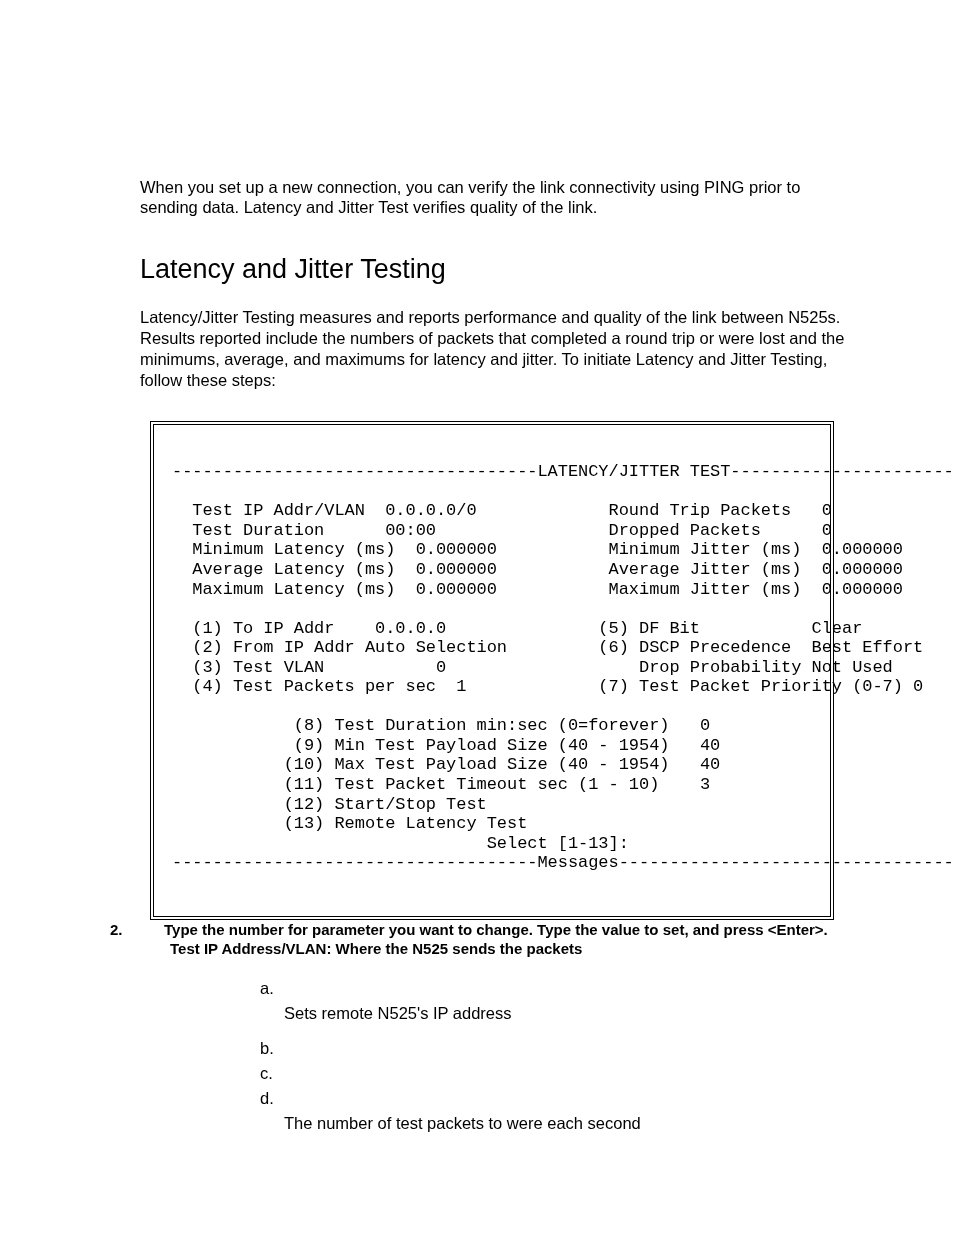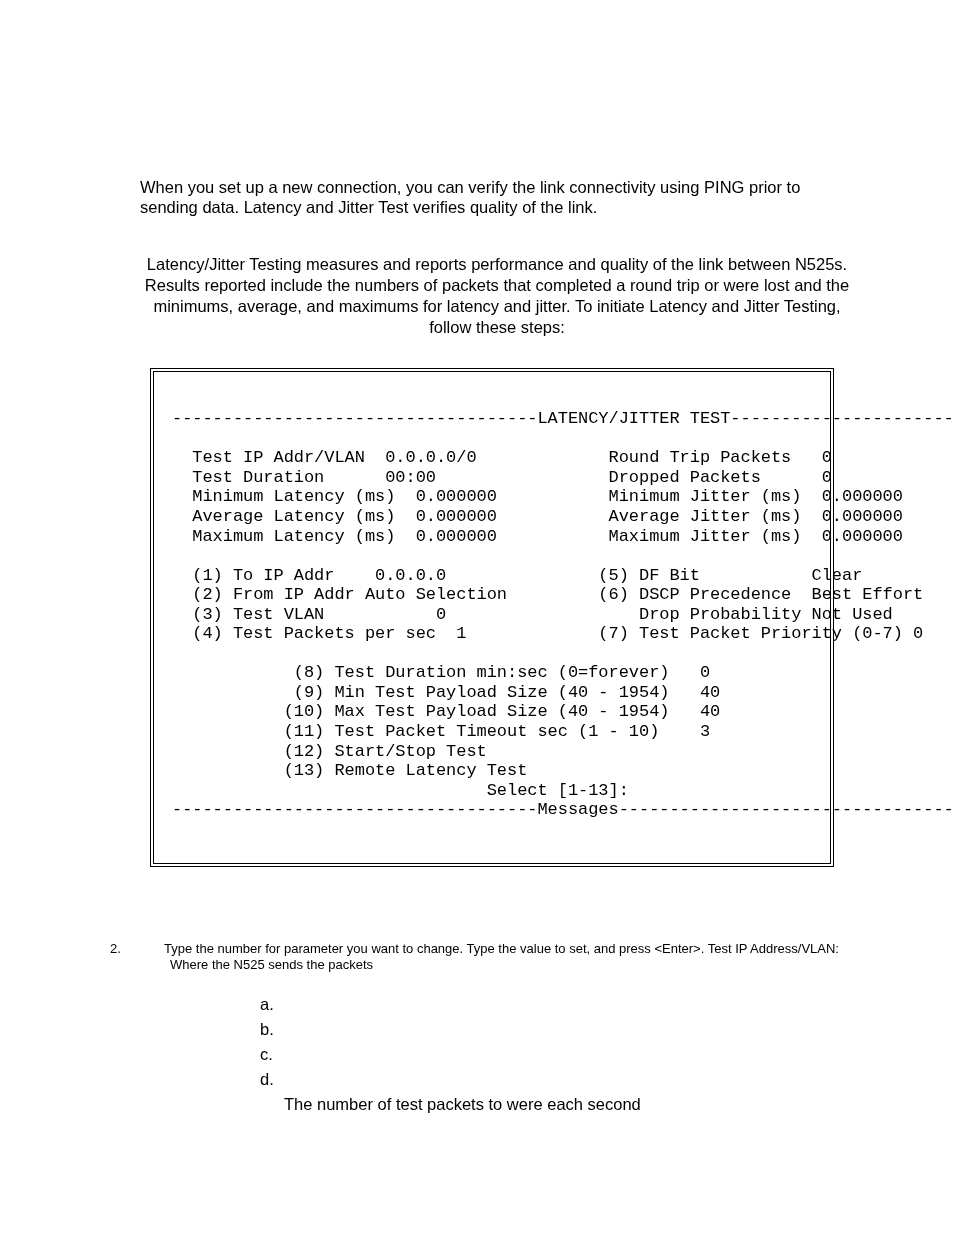--- a/index.html
+++ b/index.html
@@ -23,40 +23,39 @@
   }
   h2.section-title {
     font-size: 27px;
     font-weight: normal;
     margin: 0 0 22px 0;
   }
   .section-body {
     font-size: 16.5px;
     line-height: 1.27;
     margin-bottom: 30px;
-    text-align: center;
   }
   .terminal-wrap {
     margin-left: 10px;
     margin-right: 20px;
     border: 4px double #000;
     padding: 20px 18px 26px 18px;
     box-sizing: border-box;
   }
   .terminal {
     font-family: "Courier New", Courier, monospace;
     font-size: 17px;
     line-height: 1.15;
     white-space: pre;
     letter-spacing: -0.05px;
   }
   .ol-step {
-    margin-top: 74px;
-    font-size: 13px;
+    font-size: 15px;
     line-height: 1.27;
+    font-weight: bold;
   }
   .ol-step .num {
     display: inline-block;
     width: 24px;
   }
   .ol-step .step-body {
     margin-left: 30px;
     text-indent: -30px;
   }
   .sub-letters {
@@ -73,20 +72,21 @@
     margin-bottom: 14px;
   }
 </style>
 </head>
 <body>
 
 <div class="page">
 
   <p class="intro">When you set up a new connection, you can verify the link connectivity using PING prior to sending data.   Latency and Jitter Test verifies quality of the link.</p>
 
+  <h2 class="section-title">Latency and Jitter Testing</h2>
 
   <p class="section-body">Latency/Jitter Testing measures and reports performance and quality of the link between N525s.  Results reported include the numbers of packets that completed a round trip or were lost and the minimums, average, and maximums for latency and jitter.  To initiate Latency and Jitter Testing, follow these steps:</p>
 
   <div class="terminal-wrap">
     <pre class="terminal">------------------------------------LATENCY/JITTER TEST-------------------------
 
   Test IP Addr/VLAN  0.0.0.0/0             Round Trip Packets   0
   Test Duration      00:00                 Dropped Packets      0
   Minimum Latency (ms)  0.000000           Minimum Jitter (ms)  0.000000
   Average Latency (ms)  0.000000           Average Jitter (ms)  0.000000
@@ -108,20 +108,21 @@
   </div>
 
   <div class="ol-step">
     <div class="step-body">
       <span class="num">2.</span><span>Type the number for parameter you want to change.  Type the value to set, and press &lt;Enter&gt;.  Test IP Address/VLAN:  Where the N525 sends the packets</span>
     </div>
   </div>
 
   <div class="sub-letters">
     <div class="letter-row">a.</div>
+    <div class="desc">Sets remote N525's IP address</div>
 
     <div class="letter-row">b.</div>
 
     <div class="letter-row">c.</div>
 
     <div class="letter-row">d.</div>
     <div class="desc">The number of test packets to were each second</div>
   </div>
 
 </div>

